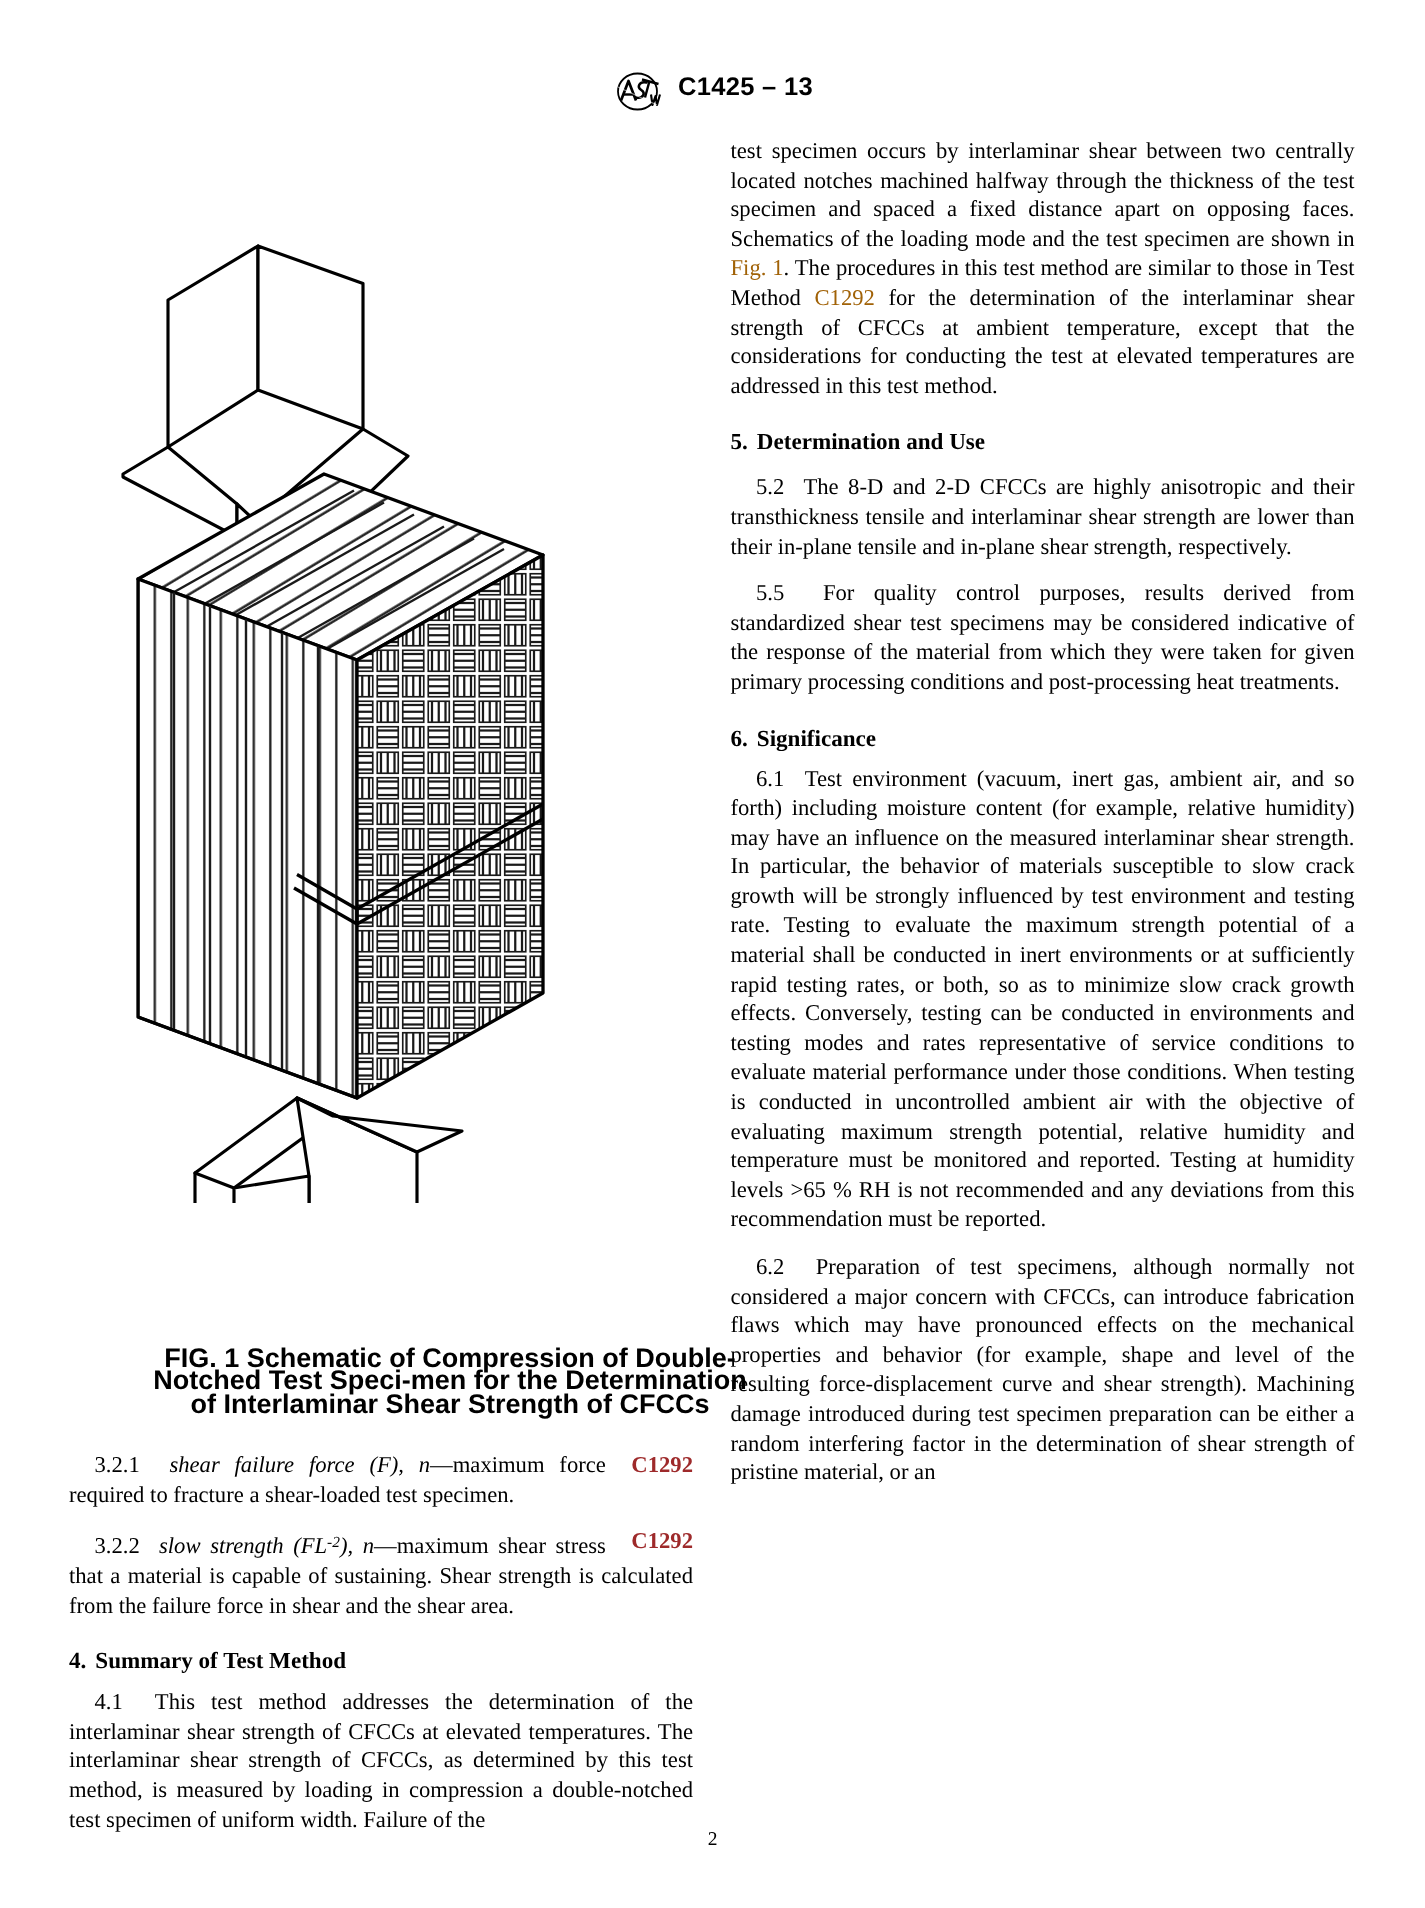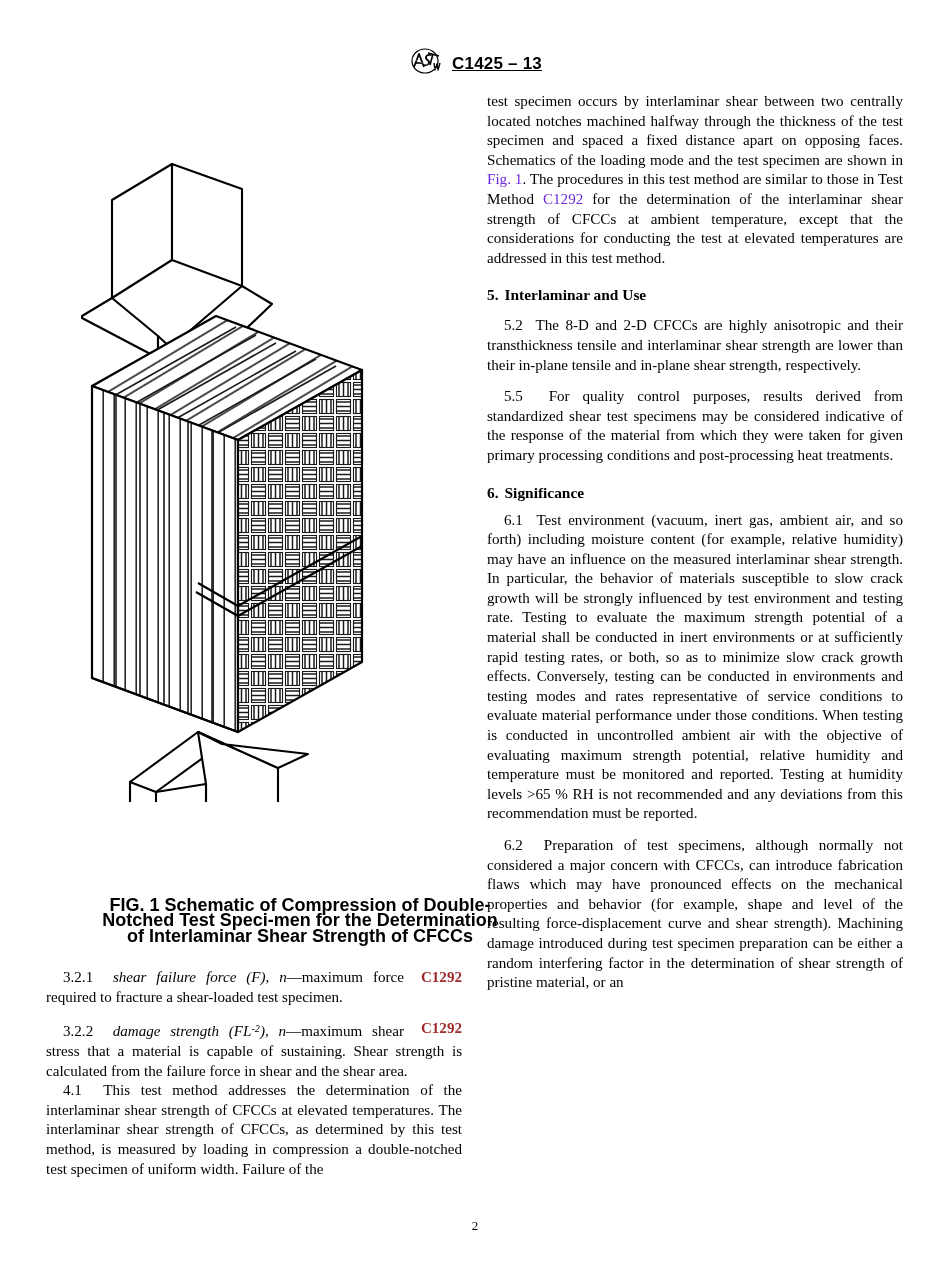--- a/index.html
+++ b/index.html
@@ -16,24 +16,23 @@
     overflow: hidden;
   }
 
   
   .page-header {
     position: absolute;
     top: 48px;
     left: 0;
     width: 950px;
     display: flex;
-    align-items: flex-end;
+    align-items: flex-start;
     justify-content: center;
     gap: 10px;
-    text-decoration: underline;
   }
   .astm-logo {
     width: 34px;
     height: 26px;
     display: block;
   }
   .header-title {
     font-family: "Liberation Sans", "DejaVu Sans", sans-serif;
     font-weight: bold;
     font-size: 17px;
@@ -66,21 +65,21 @@
     margin: 17px 0 9px 0;
     font-size: 15.4px;
     line-height: 19px;
     font-weight: bold;
     text-align: left;
   }
   h3.section-head .num { margin-right: 6px; }
 
   .ital { font-style: italic; }
   .link {
-    color: #6d28d9;
+    color: #a16207;
   }
   
   .ref-right {
     float: right;
     color: #9e2a2b;
     font-weight: bold;
   }
   sup.exp {
     font-size: 0.68em;
     vertical-align: 0.42em;
@@ -254,32 +253,33 @@
   </div>
 
   <div class="fig-caption">FIG. 1 Schematic of Compression of Double-Notched Test Speci-men for the Determination of Interlaminar Shear Strength of CFCCs</div>
 
   <div style="position:absolute; top:876px; left:0; width:416px;">
 
 
 
     <p class="body indent"><span class="ref-right">C1292</span><span>3.2.1</span>&nbsp;&nbsp;<span class="ital">shear failure force (F), n</span><span>—maximum force required to fracture a shear-loaded test specimen.</span></p>
 
-    <p class="body indent gap"><span class="ref-right">C1292</span><span>3.2.2</span>&nbsp;&nbsp;<span class="ital">damage strength (FL</span><sup class="exp">-2</sup><span class="ital">), n</span><span>—maximum shear stress that a material is capable of sustaining. Shear strength is calculated from the failure force in shear and the shear area.</span></p>
-
+    <p class="body indent gap"><span class="ref-right">C1292</span><span>3.2.2</span>&nbsp;&nbsp;<span class="ital">slow strength (FL</span><sup class="exp">-2</sup><span class="ital">), n</span><span>—maximum shear stress that a material is capable of sustaining. Shear strength is calculated from the failure force in shear and the shear area.</span></p>
+
+    <h3 class="section-head"><span class="num">4.</span><span>Summary of Test Method</span></h3>
 
     <p class="body indent"><span>4.1</span>&nbsp;&nbsp;<span>This test method addresses the determination of the interlaminar shear strength of CFCCs at elevated temperatures. The interlaminar shear strength of CFCCs, as determined by this test method, is measured by loading in compression a double-notched test specimen of uniform width. Failure of the</span></p>
   </div>
 </div>
 
 <div class="column col-right">
 
   <p class="body"><span>test specimen occurs by interlaminar shear between two centrally located notches machined halfway through the thickness of the test specimen and spaced a fixed distance apart on opposing faces. Schematics of the loading mode and the test specimen are shown in </span><span class="link">Fig. 1</span><span>. The procedures in this test method are similar to those in Test Method </span><span class="link">C1292</span><span> for the determination of the interlaminar shear strength of CFCCs at ambient temperature, except that the considerations for conducting the test at elevated temperatures are addressed in this test method.</span></p>
 
-  <h3 class="section-head"><span class="num">5.</span><span>Interlaminar and Use</span></h3>
+  <h3 class="section-head"><span class="num">5.</span><span>Determination and Use</span></h3>
 
 
   <p class="body indent gap"><span>5.2</span>&nbsp;&nbsp;<span>The 8-D and 2-D CFCCs are highly anisotropic and their transthickness tensile and interlaminar shear strength are lower than their in-plane tensile and in-plane shear strength, respectively.</span></p>
 
 
 
   <p class="body indent gap"><span>5.5</span>&nbsp;&nbsp;<span>For quality control purposes, results derived from standardized shear test specimens may be considered indicative of the response of the material from which they were taken for given primary processing conditions and post-processing heat treatments.</span></p>
 
   <h3 class="section-head"><span class="num">6.</span><span>Significance</span></h3>
 

